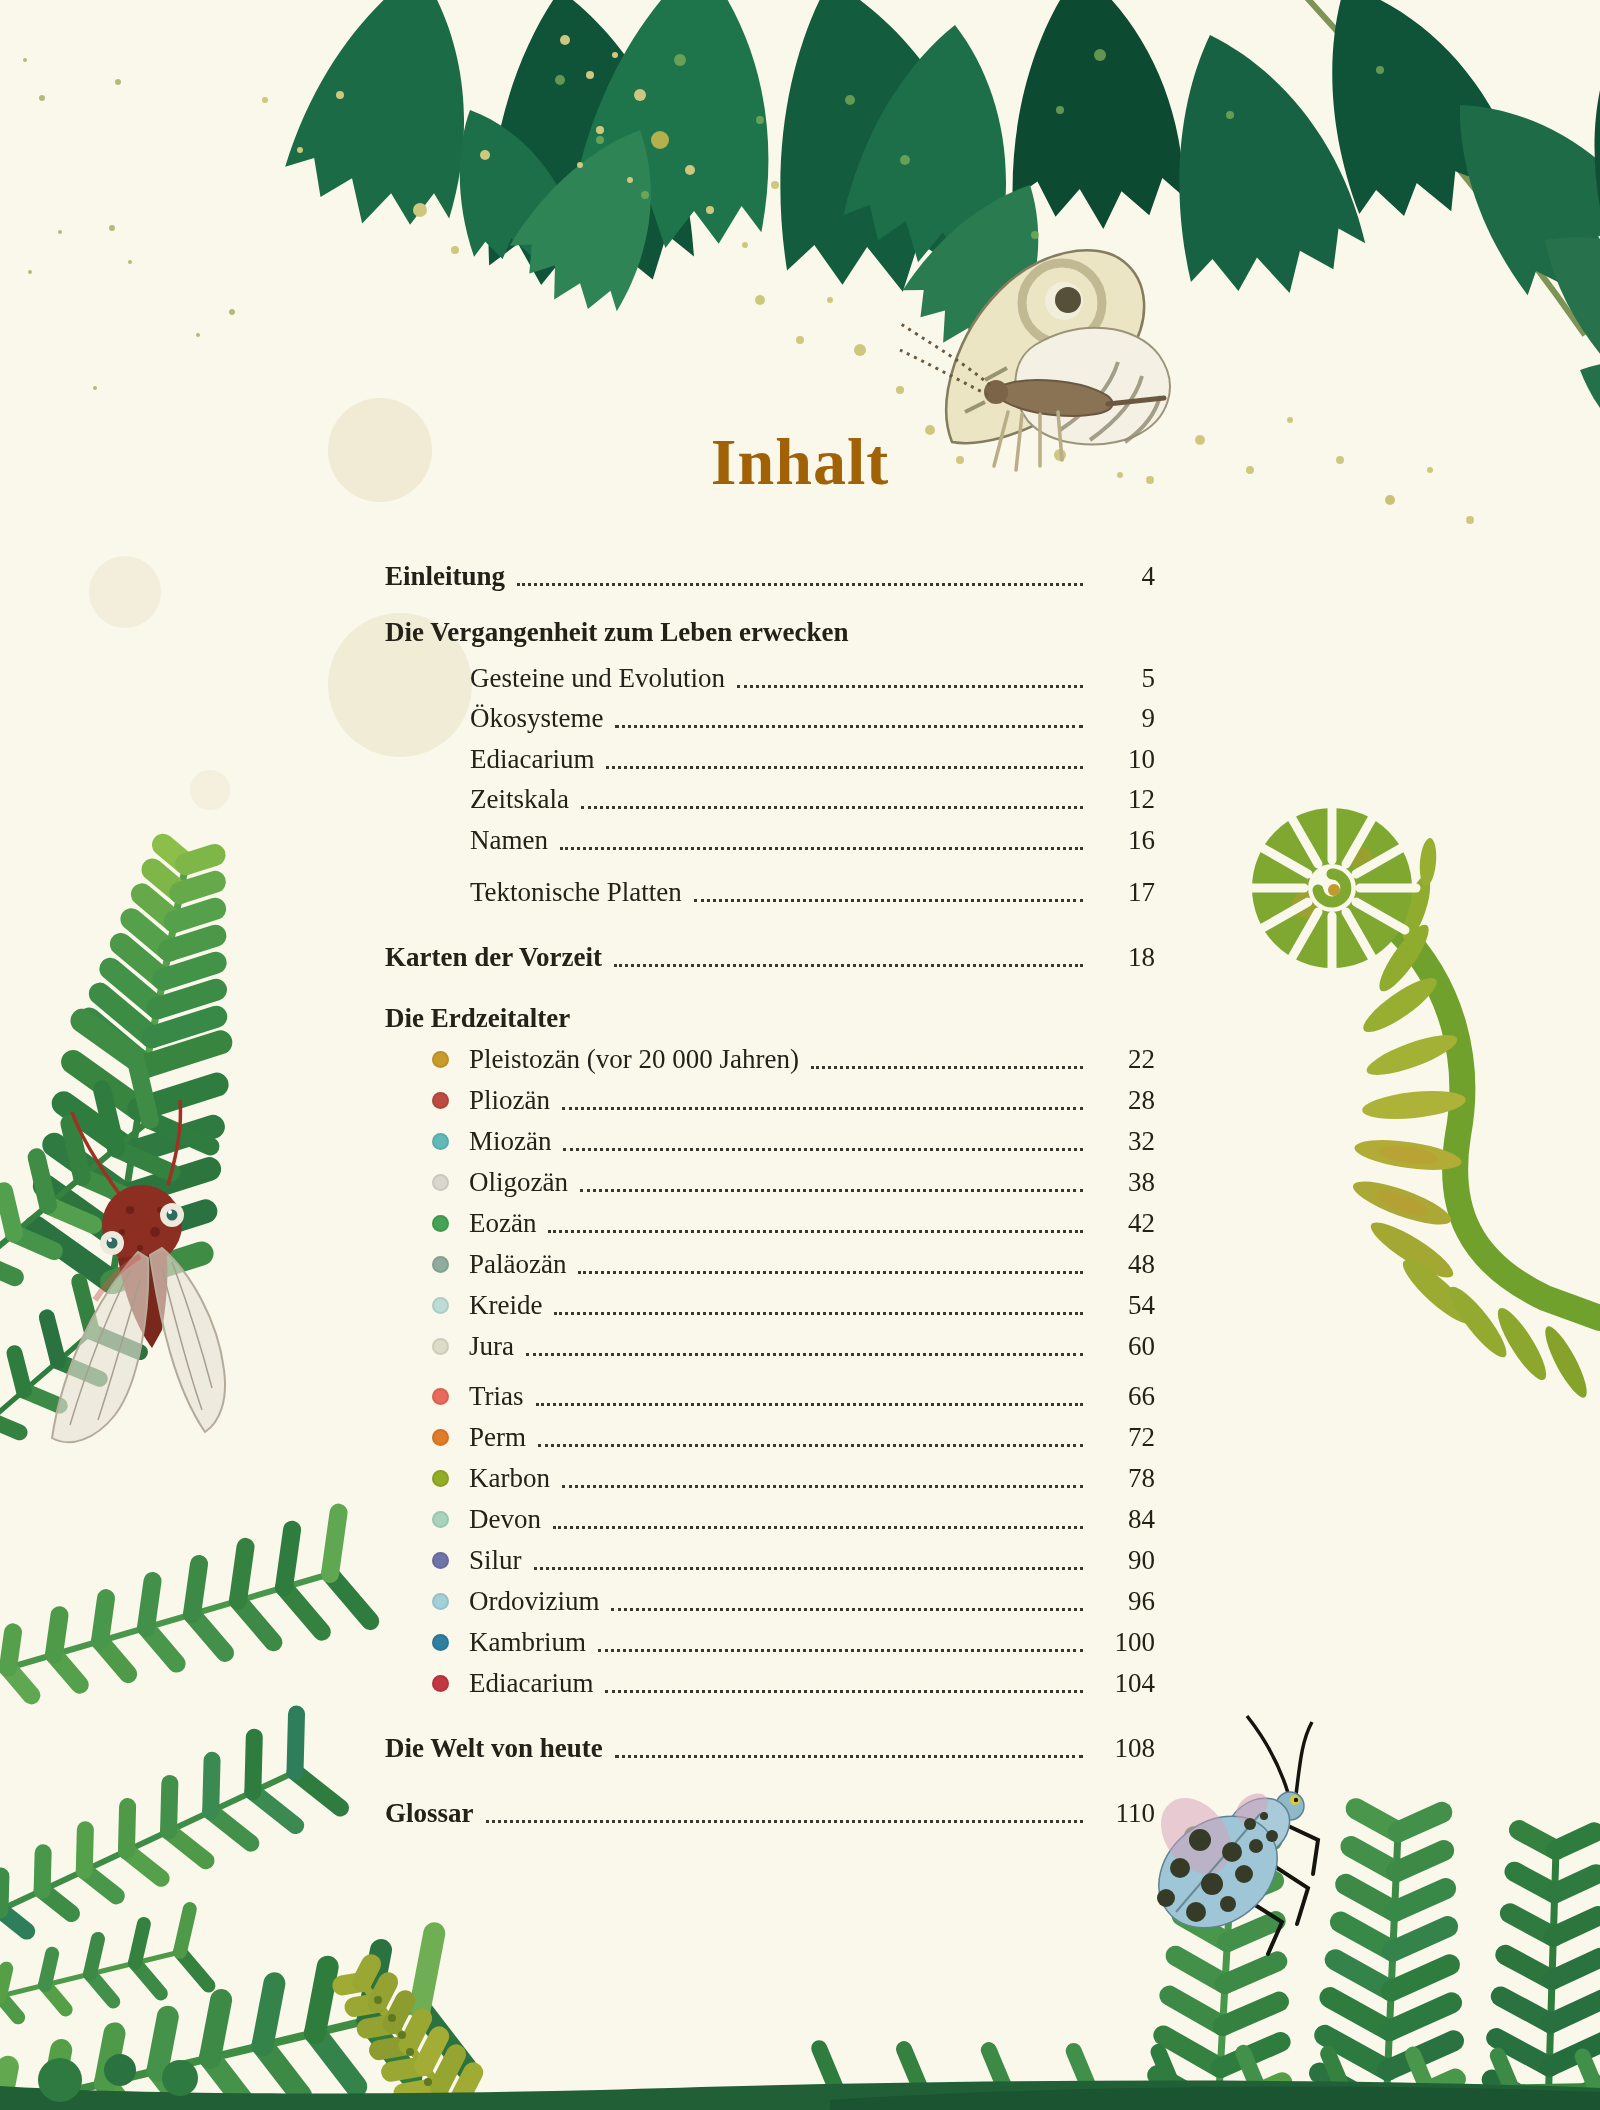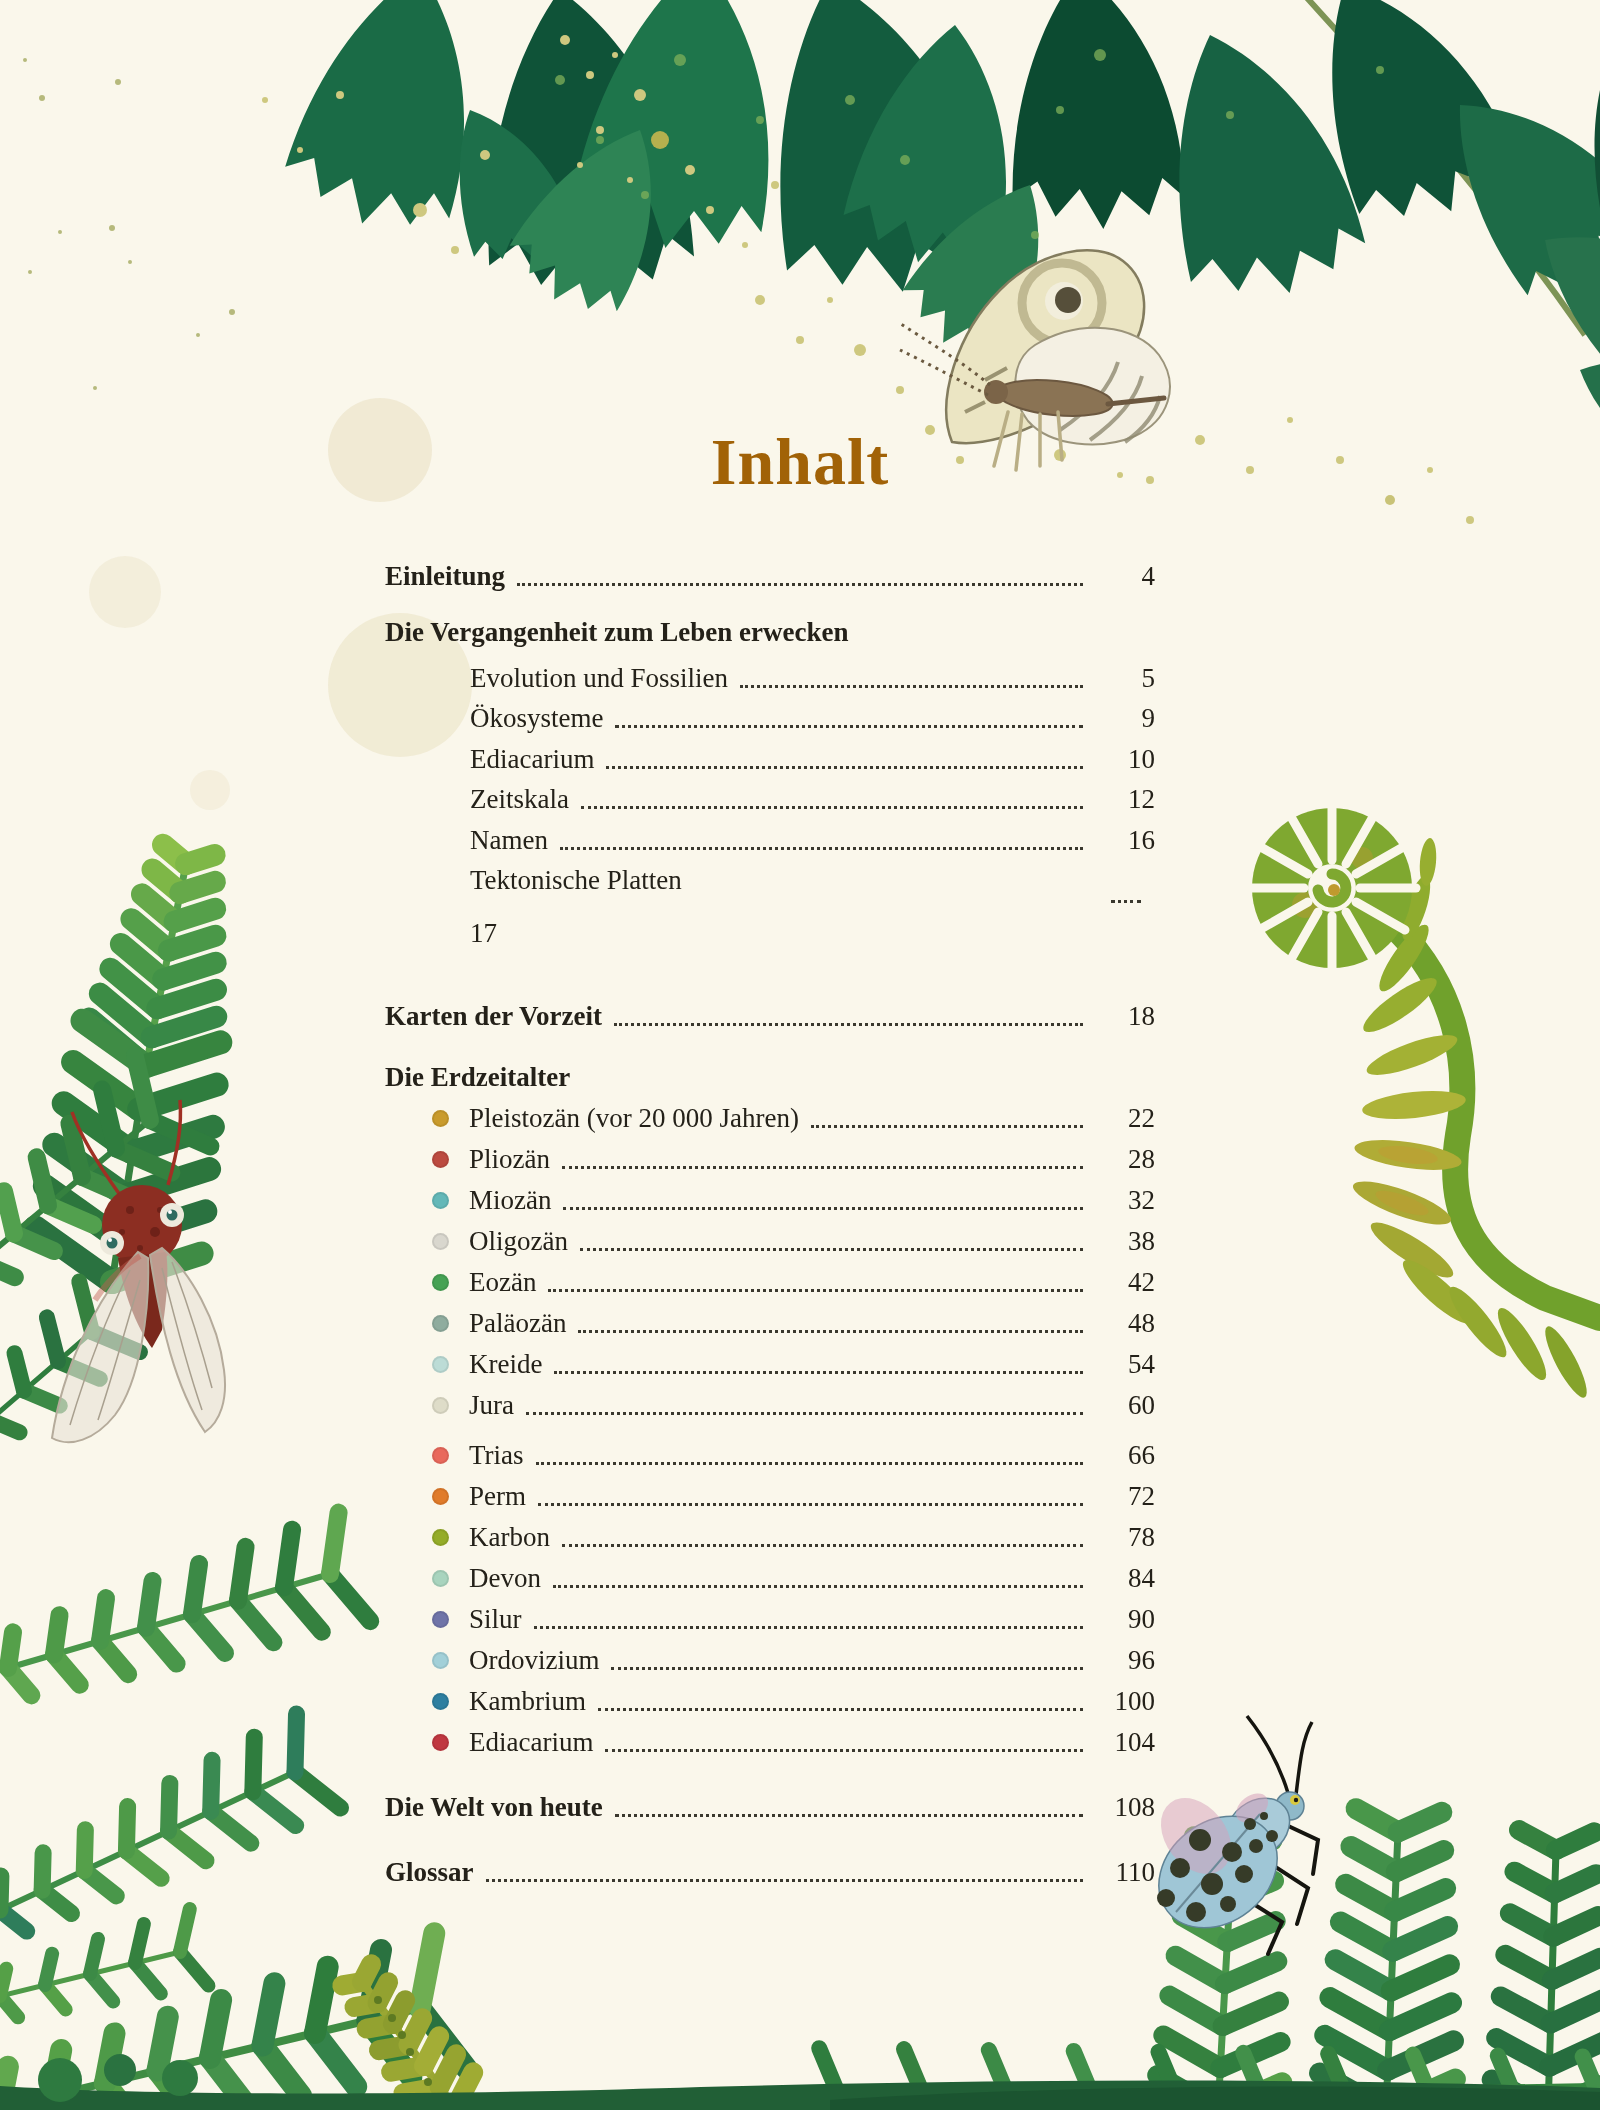--- a/index.html
+++ b/index.html
@@ -491,21 +491,21 @@
 <div id="toc">
     <div class="row top" style="margin-top: 0px;">
       <span class="label">Einleitung</span>
       <span class="leader"></span>
       <span class="page">4</span>
     </div>
     <div class="row header" style="margin-top: 16px;">
       <span class="label">Die Vergangenheit zum Leben erwecken</span>
     </div>
     <div class="row sub" style="margin-top: 6px;">
-      <span class="label">Evolution und Fossilien</span>
+      <span class="label">Gesteine und Evolution</span>
       <span class="leader"></span>
       <span class="page">5</span>
     </div>
     <div class="row sub" style="margin-top: 0px;">
       <span class="label">Ökosysteme</span>
       <span class="leader"></span>
       <span class="page">9</span>
     </div>
     <div class="row sub" style="margin-top: 1px;">
       <span class="label">Ediacarium</span>
@@ -515,21 +515,21 @@
     <div class="row sub" style="margin-top: 0px;">
       <span class="label">Zeitskala</span>
       <span class="leader"></span>
       <span class="page">12</span>
     </div>
     <div class="row sub" style="margin-top: 1px;">
       <span class="label">Namen</span>
       <span class="leader"></span>
       <span class="page">16</span>
     </div>
-    <div class="row sub" style="margin-top: 0px; flex-direction: column;">
+    <div class="row sub" style="margin-top: 12px;">
       <span class="label">Tektonische Platten</span>
       <span class="leader"></span>
       <span class="page">17</span>
     </div>
     <div class="row top" style="margin-top: 25px;">
       <span class="label">Karten der Vorzeit</span>
       <span class="leader"></span>
       <span class="page">18</span>
     </div>
     <div class="row header" style="margin-top: 21px;">

